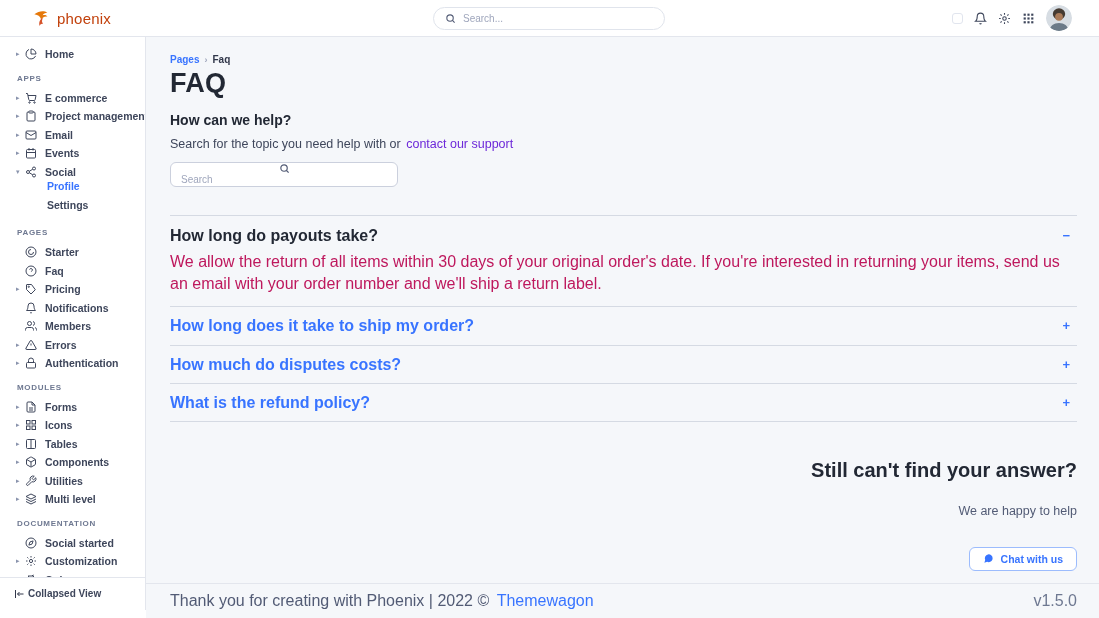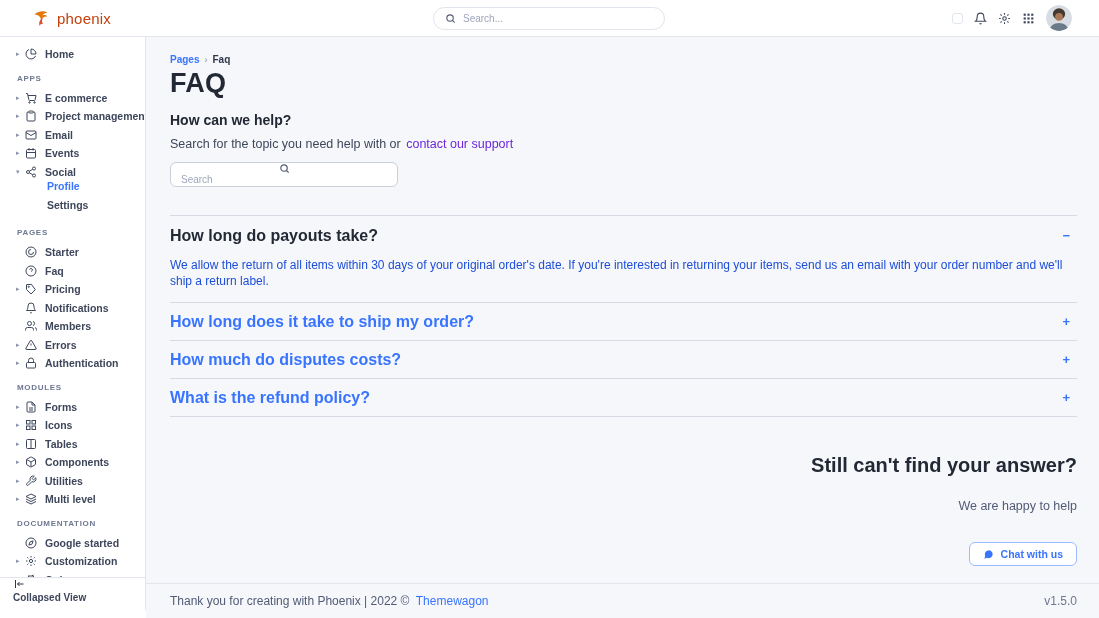--- a/index.html
+++ b/index.html
@@ -33,22 +33,22 @@
   .caret.down::before  { content:"\25BE"; }
   .nicon { width:13px; height:13px; color:#3e465b; flex:none; display:flex; align-items:center; }
   .nicon svg { width:12px; height:12px; }
   .nlabel { font-size:10.5px; font-weight:600; color:#3e465b; margin-left:7px; white-space:nowrap; line-height:1; }
   .nav-sub { display:flex; align-items:flex-start; height:18.5px; padding-left:47px; cursor:pointer; }
   .nav-sub .nlabel { margin-left:0; }
   .nlabel.active { color:#3874ff; }
   .nav-section-label { font-size:8px; font-weight:700; letter-spacing:.7px; color:#6e7891;
                        padding-left:17px; margin:9px 0 4px; line-height:12px; }
   .collapse-bar { position:absolute; bottom:0; left:0; right:0; height:33px; background:#fff;
-                  border-top:1px solid #e3e6ed; display:flex; gap:3px;
-                  padding-left:13px; cursor:pointer;flex-direction:column; }
+                  border-top:1px solid #e3e6ed; display:flex; align-items:center; gap:3px;
+                  padding-left:13px; cursor:pointer; }
   .collapse-bar .nlabel { margin-left:0; font-size:10px; }
   .collapse-bar svg { width:12px; height:12px; color:#31374a; }
 
   
   .content { position:absolute; top:37px; left:146px; right:0; bottom:0; background:#f5f7fa;
              display:flex; flex-direction:column; padding:0 22px 0 24px; }
   .breadcrumb { margin-top:17px; display:flex; align-items:center; gap:5px;
                 font-size:10px; font-weight:600; }
   .bc-link { color:#3874ff; cursor:pointer; text-decoration:none; }
   .bc-sep { color:#9fa6bc; font-size:9px; }
@@ -66,35 +66,35 @@
   .faq-item { border-bottom:1px solid #d5dae3; }
   .faq-item.expanded { padding:10px 0 12px; }
   .faq-head { display:flex; align-items:center; justify-content:space-between; cursor:pointer; }
   .faq-item.collapsed .faq-head { padding:9px 0; }
   .faq-q { font-size:16px; font-weight:bold; line-height:1.2; }
   .faq-q.dark { color:#222834; }
   .faq-q.blue { color:#3874ff; }
   .faq-toggle { color:#3874ff; font-size:13px; font-weight:bold; padding-right:7px; line-height:1; cursor:pointer; }
   .faq-toggle.plus::before  { content:"+"; }
   .faq-toggle.minus::before { content:"\2212"; }
-  .faq-answer { margin-top:12px; font-size:12px; color:#1d4ed8; line-height:1.35; }
+  .faq-answer { margin-top:6px; font-size:16px; color:#be185d; line-height:1.35; }
 
   .cta { margin-top:37px; display:flex; flex-direction:column; align-items:flex-end;gap:18px; }
   .cta-title { font-size:20px; font-weight:bold; color:#222834; }
   .cta-sub { margin-top:4px; font-size:12.5px; color:#525b75; }
   .chat-btn { margin-top:11px; display:flex; align-items:center; gap:7px; background:#fff;
               border:1px solid #9cbcfd; border-radius:6px; padding:0 13px; height:24px;
               color:#3874ff; font-size:10.5px; font-weight:bold; cursor:pointer;
               font-family:"Liberation Sans", sans-serif;margin-left:8px; }
   .chat-btn svg { width:11px; height:11px; }
 
   .spacer { flex:1; }
   .footer { margin:0 -22px 0 -24px; padding:0 22px 0 24px; height:35px; border-top:1px solid #e3e6ed;
             display:flex; align-items:center; justify-content:space-between;
-            font-size:12px; color:#525b75; }
+            font-size:16px; color:#525b75; }
   .footer a { color:#3874ff; text-decoration:none; cursor:pointer; margin-left:3px; }
   .footer-version { color:#6e7891; }
 </style>
 </head>
 <body>
 
 <div class="app">
 
   <header class="topnav">
     <div class="brand">
@@ -391,21 +391,21 @@
       <div class="nav-section-label">DOCUMENTATION</div>
 
       <div class="nav-item">
         <span class="caret"></span>
         <span class="nicon">
           <svg viewBox="0 0 24 24" fill="none" stroke="currentColor" stroke-width="2">
               <circle cx="12" cy="12" r="10"></circle>
               <polygon points="16.2 7.8 14.1 14.1 7.8 16.2 9.9 9.9 16.2 7.8"></polygon>
             </svg>
         </span>
-        <span class="nlabel">Google started</span>
+        <span class="nlabel">Social started</span>
       </div>
       <div class="nav-item">
         <span class="caret right"></span>
         <span class="nicon">
           <svg viewBox="0 0 24 24" fill="none" stroke="currentColor" stroke-width="2">
               <circle cx="12" cy="12" r="3.2"></circle>
               <path d="M12 2v3M12 19v3M2 12h3M19 12h3M4.6 4.6l2.1 2.1M17.3 17.3l2.1 2.1M19.4 4.6l-2.1 2.1M6.7 17.3l-2.1 2.1"></path>
             </svg>
         </span>
         <span class="nlabel">Customization</span>

